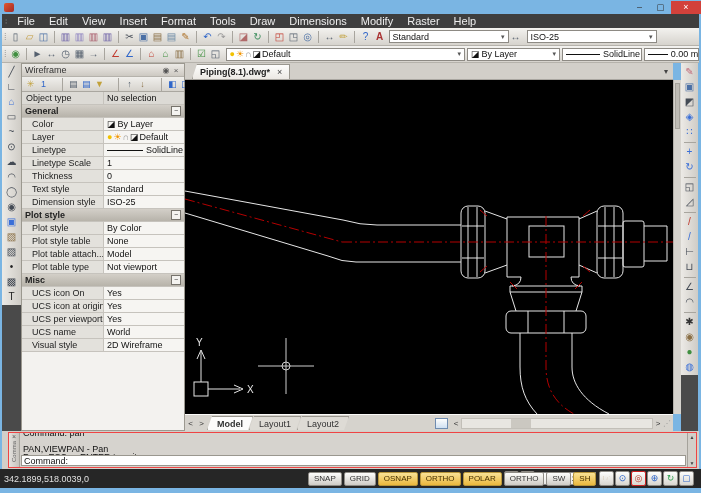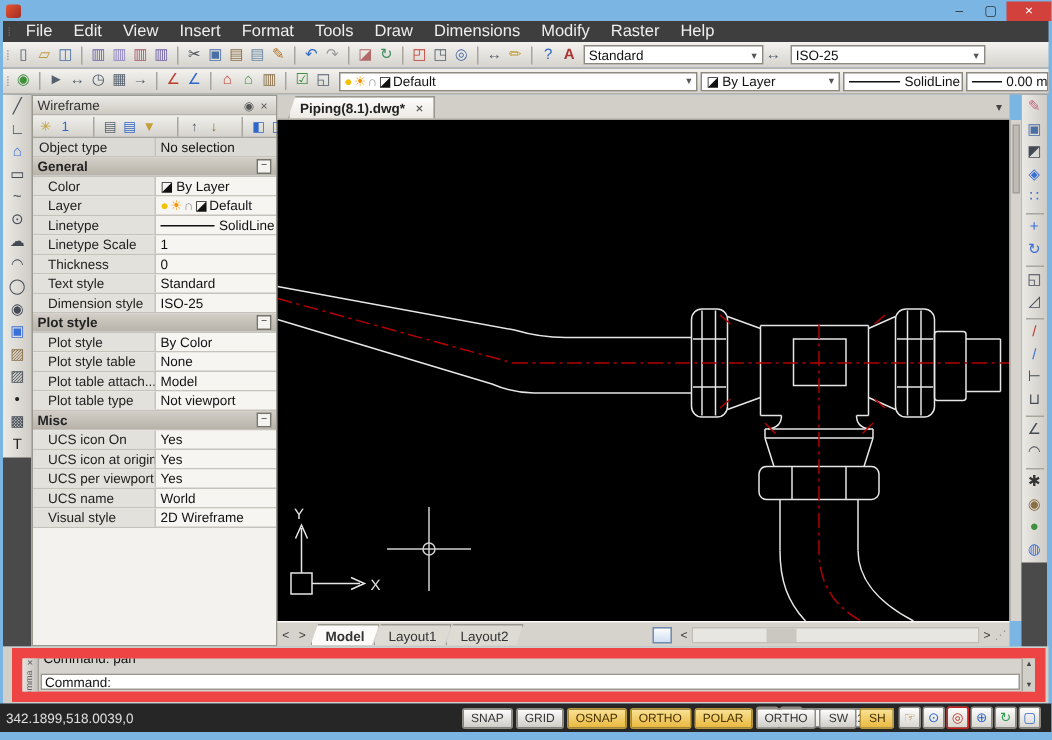--- a/index.html
+++ b/index.html
@@ -87,21 +87,21 @@
   .ltab[data-active="true"]{background:#fcfbfa;font-weight:bold;z-index:2;}
   .splitbox{width:13px;height:11px;background:linear-gradient(#fdfdfc,#cfe0f2);border:1px solid #6f8cb0;margin-left:86px;}
   .hsc{display:flex;align-items:center;flex:1;height:13px;margin-left:3px;}
   .harr{width:10px;text-align:center;color:#333;font-size:8px;}
   .htrack{flex:1;height:11px;background:#e8e6e1;border:1px solid #c2bfb8;position:relative;}
   .hthumb{position:absolute;left:26%;top:0;width:20px;height:9px;background:#cbc8c1;}
   .grip{width:10px;color:#999;font-size:8px;letter-spacing:-1px;}
 
   
   .cmdwrap{position:absolute;left:2px;top:431px;width:697px;height:38px;background:#d2cfc9;}
-  .cmdwin{position:absolute;left:6px;top:1px;right:2px;bottom:1px;border:7px solid #ef4444;background:#d6d3ce;display:flex;}
+  .cmdwin{position:absolute;left:6px;top:1px;right:2px;bottom:1px;border:1px solid #ef4444;background:#d6d3ce;display:flex;}
   .cmdtab{width:11px;background:linear-gradient(90deg,#e4e2de,#c6c3bd);border-right:1px solid #a5a29b;display:flex;flex-direction:column;align-items:center;overflow:hidden;}
   .cmdtab .x{font-size:7px;color:#555;line-height:8px;}
   .cmdtab .vt{writing-mode:vertical-rl;transform:rotate(180deg);font-size:6px;color:#666;}
   .cmdbody{flex:1;display:flex;flex-direction:column;overflow:hidden;font-family:"DejaVu Sans Mono","Liberation Mono",monospace;font-size:9px;color:#111;}
   .cmdhist{flex:1;overflow:hidden;margin-top:-4px;padding-left:3px;}
   .cmdhist div{height:8px;line-height:8px;white-space:pre;}
   .cmdinput{height:11px;background:#fff;border:1px solid #9a978f;margin:0 1px 1px 1px;display:flex;align-items:center;padding-left:2px;line-height:10px;}
   .cmdscroll{width:9px;border-left:1px solid #a5a29b;background:#d2cfc9;display:flex;flex-direction:column;justify-content:space-between;align-items:center;font-size:5px;color:#444;padding:1px 0;}
 
   

